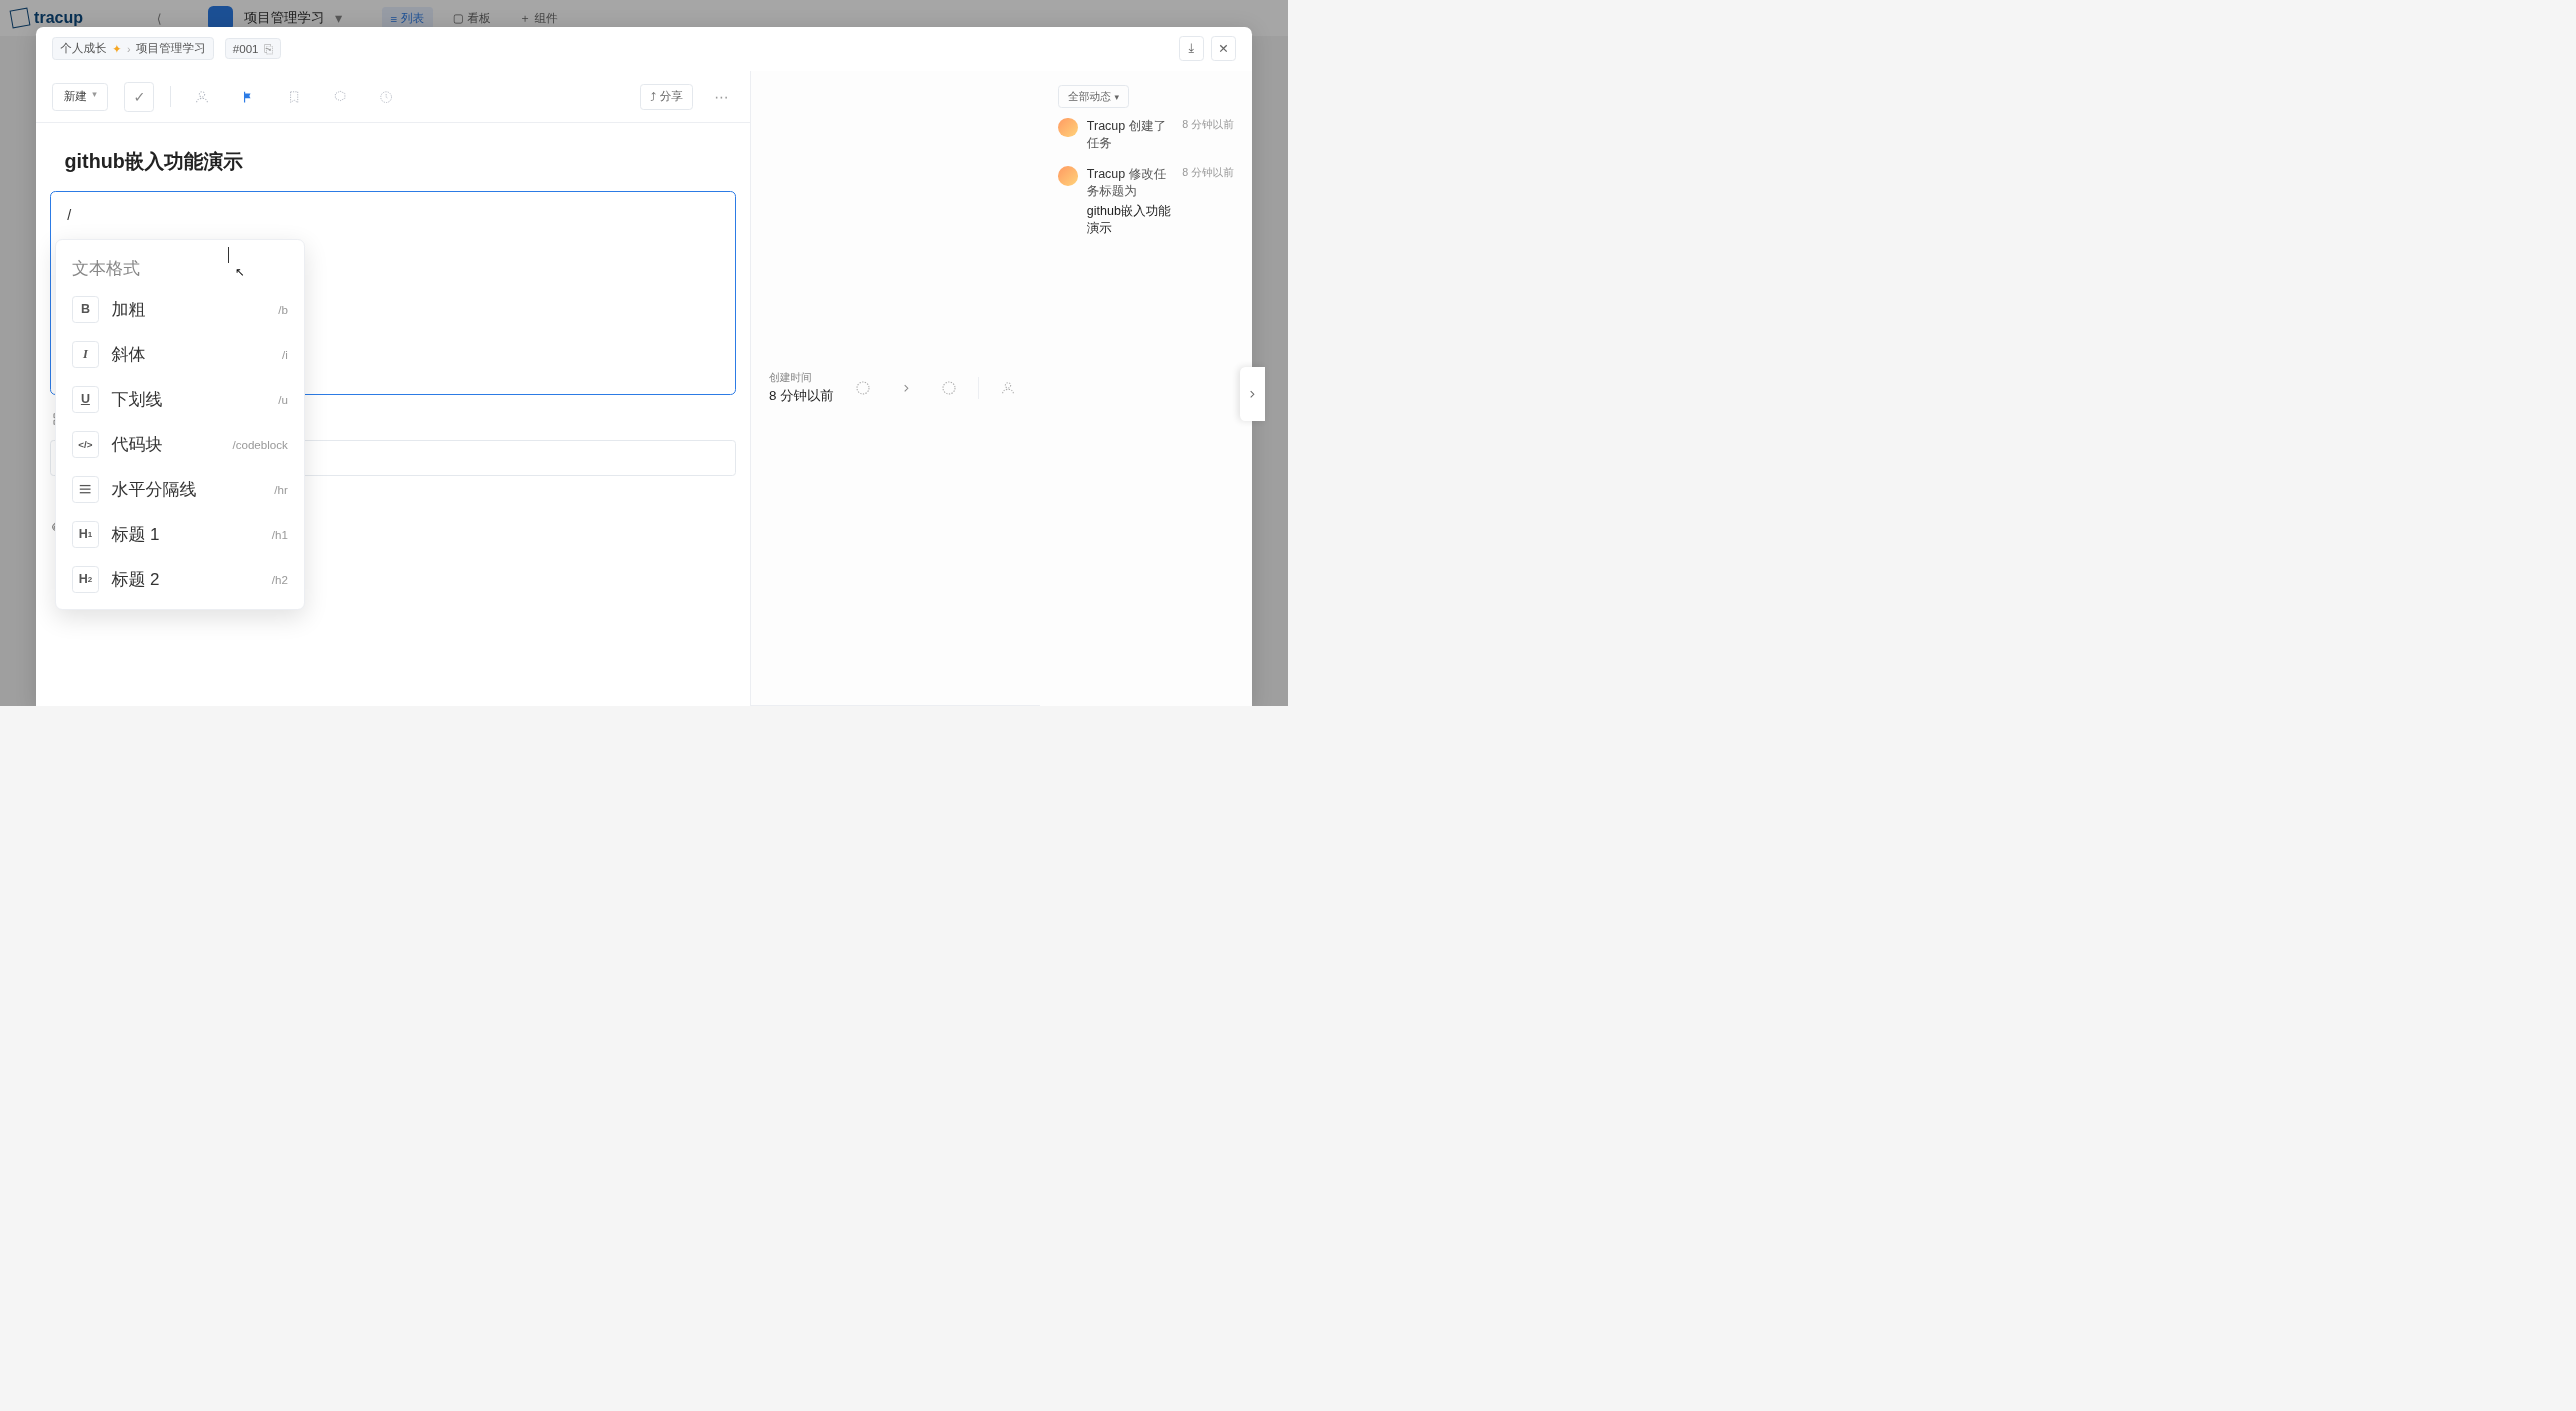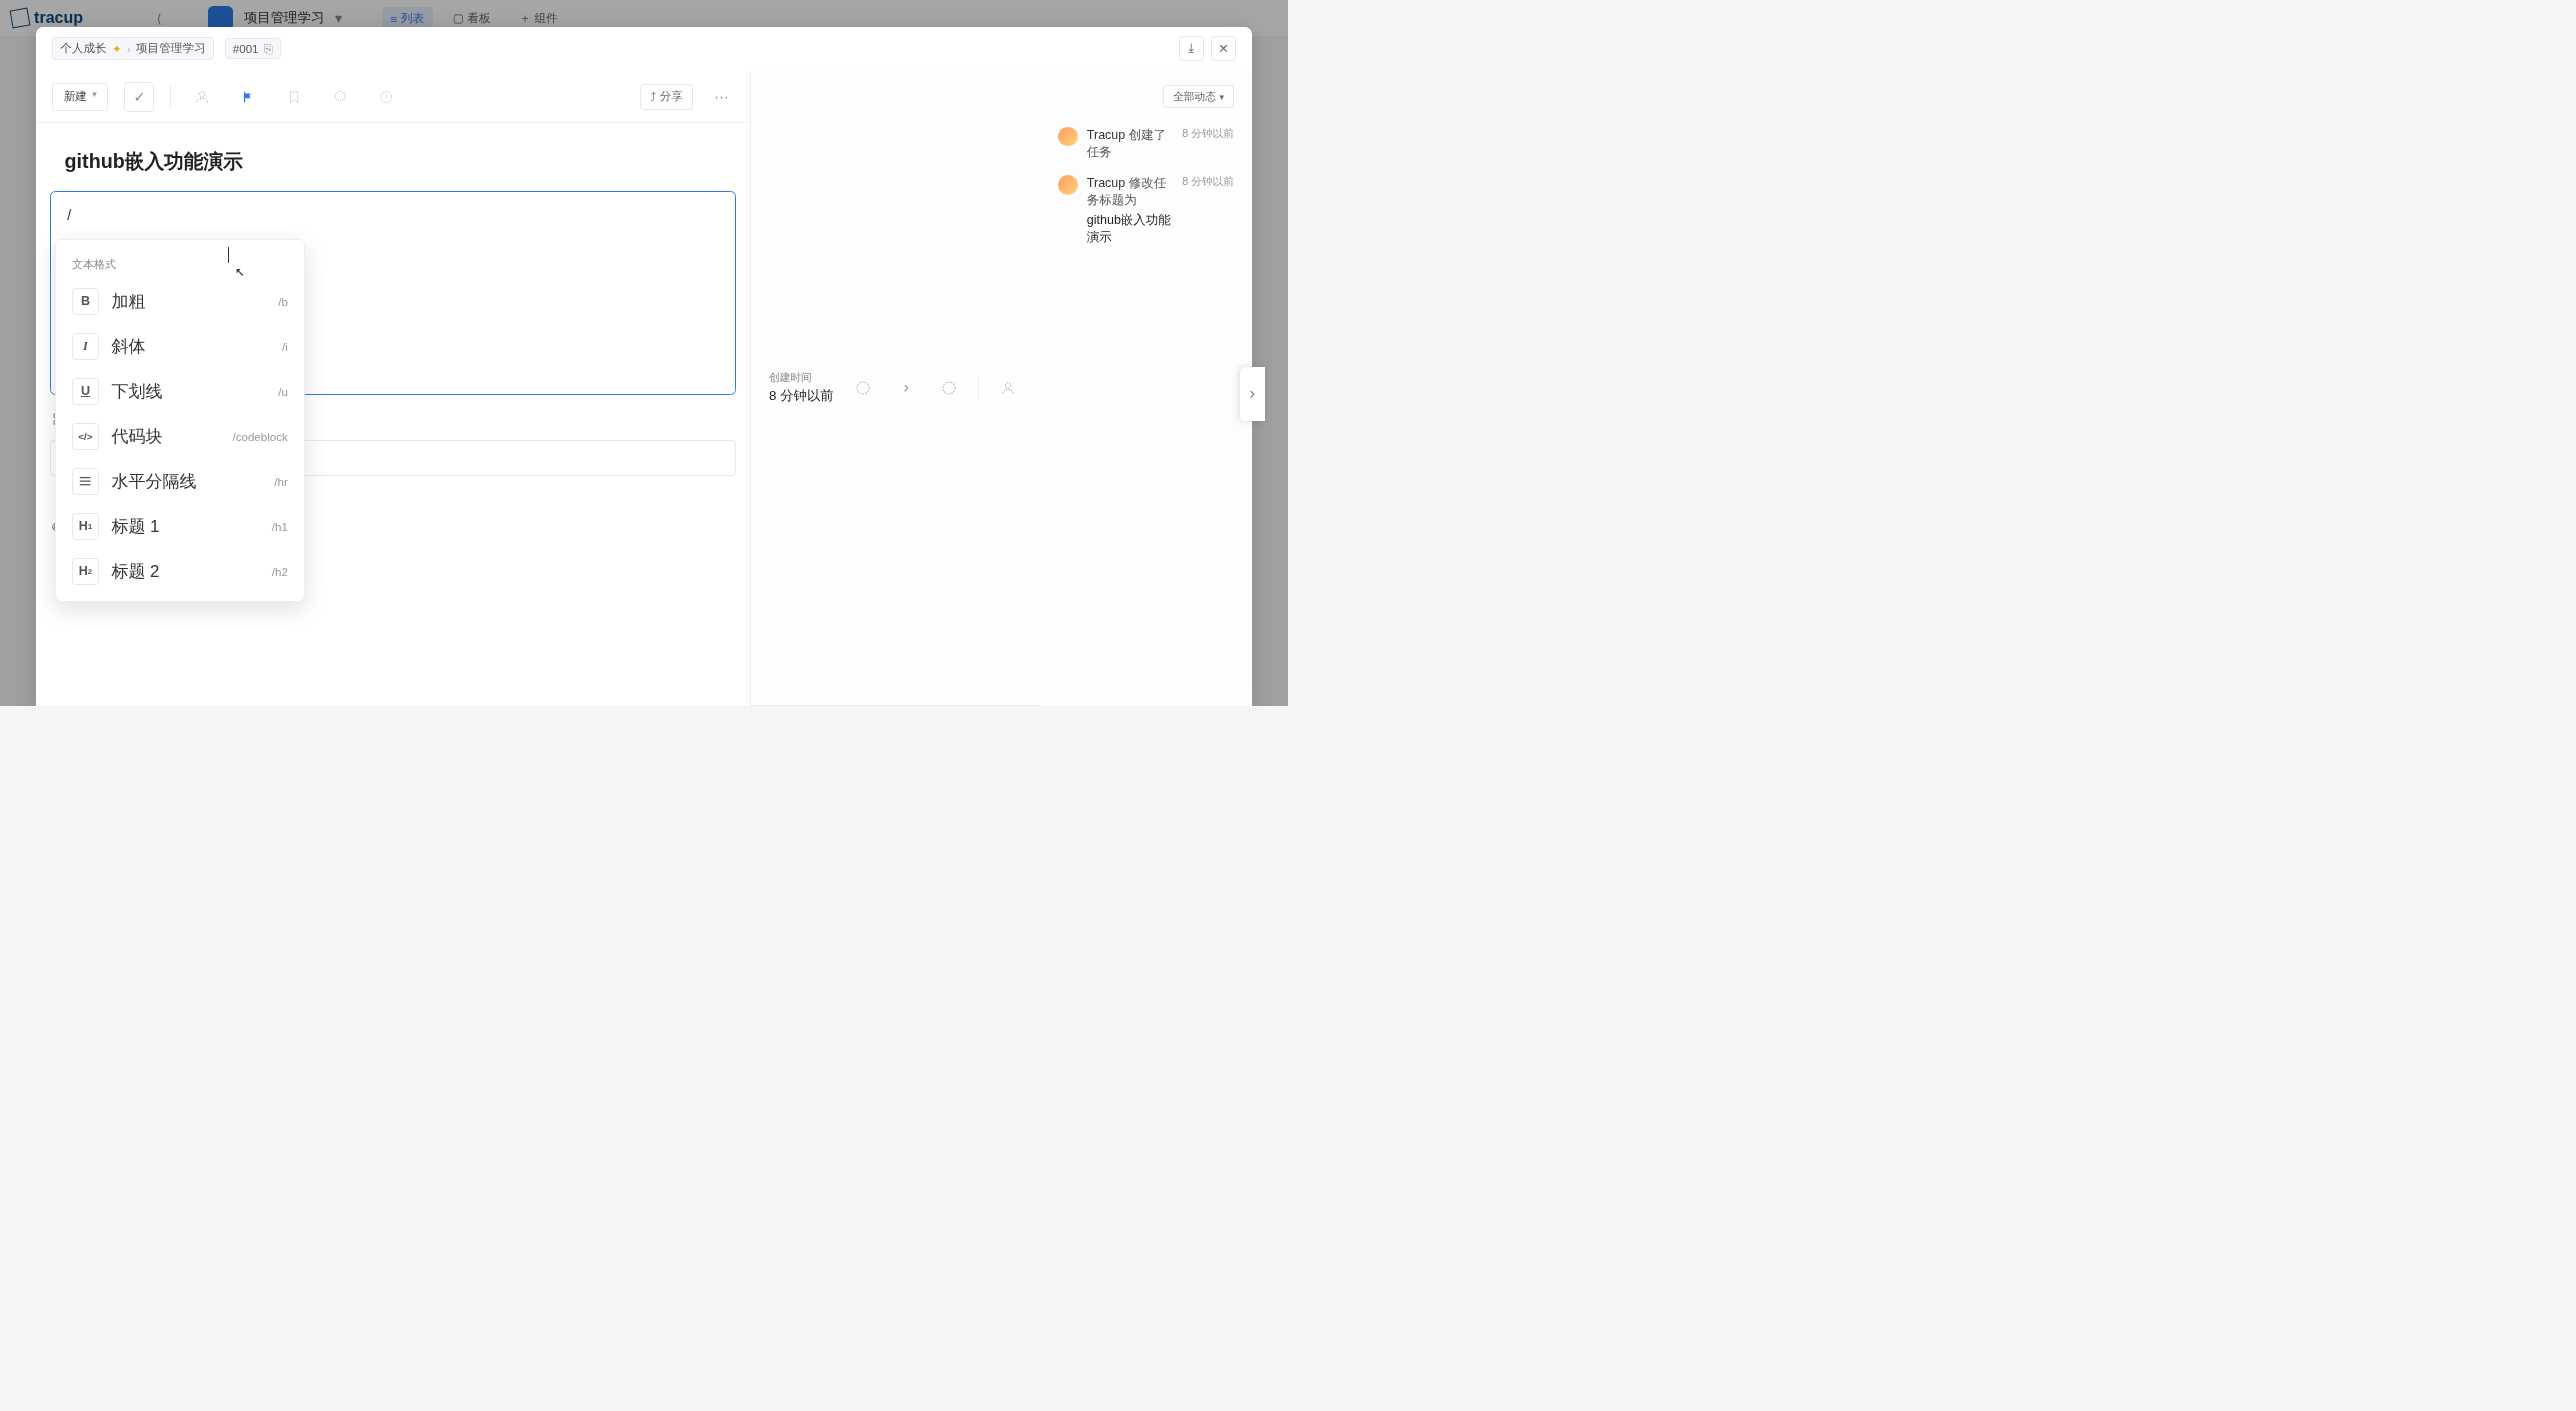--- a/index.html
+++ b/index.html
@@ -233,21 +233,21 @@
   width: 250px;
   background: #fff;
   border: 0.9px solid #eceef2;
   border-radius: 7.2px;
   box-shadow: 0 7.2px 25px rgba(0,0,0,0.12);
   padding: 7.2px 0;
   z-index: 50;
 }
 .slash-header {
   padding: 9px 16px 7.2px 16px;
-  font-size: 11px;
+  font-size: 17px;
   color: #888;
 }
 .slash-item {
   display: flex;
   align-items: center;
   padding: 9px 16px;
   gap: 12.5px;
   cursor: pointer;
 }
 .slash-icon-box {
@@ -345,22 +345,21 @@
   cursor: pointer;
   border-radius: 50%;
 }
 .right-body {
   flex: 1;
   padding: 14.3px 18px;
   overflow-y: auto;
 }
 .activity-filter {
   display: flex;
-  justify-content: flex-end;
-  margin-bottom: 11px;
+  margin-bottom: 2px;
 }
 .filter-btn {
   border: 0.9px solid #e4e8ed;
   border-radius: 3.6px;
   padding: 3.6px 9px;
   font-size: 10.7px;
   color: #666;
   display: flex;
   align-items: center;
   gap: 3.6px;

